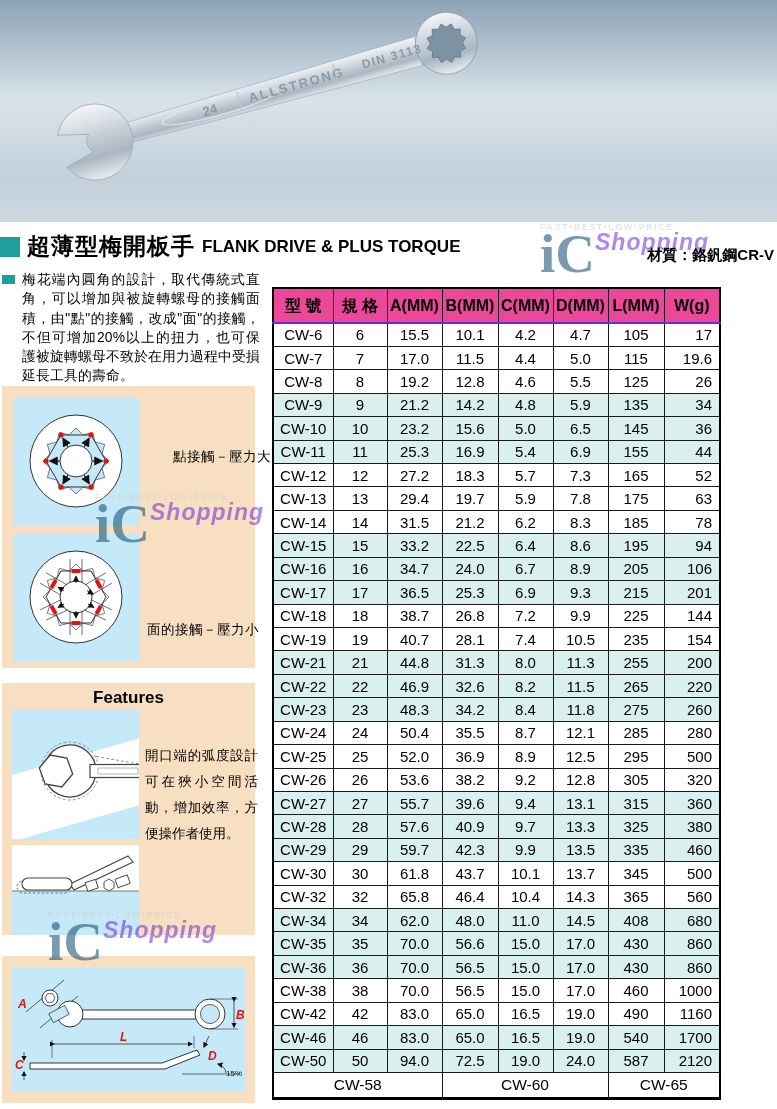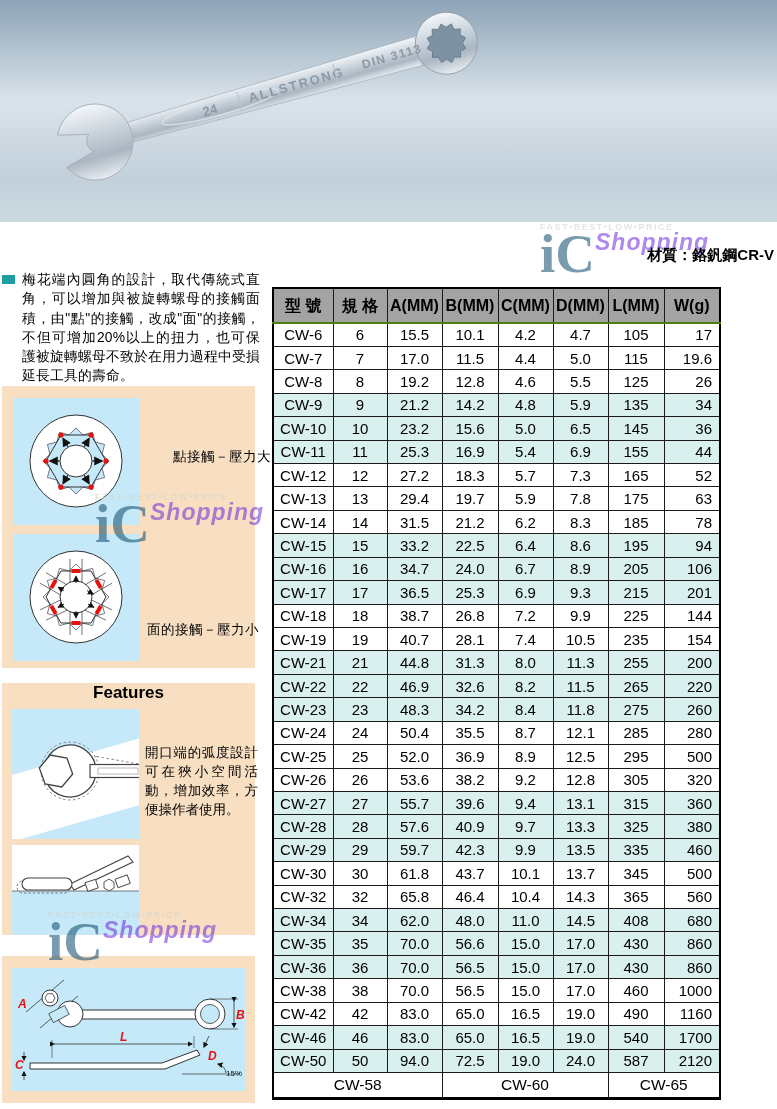--- a/index.html
+++ b/index.html
@@ -18,35 +18,35 @@
   .intro p{margin:0 0 0 20px;font-size:13.8px;line-height:19.3px;letter-spacing:.2px;text-align:justify;}
 
   .panel{position:absolute;left:2px;background:#f8dfc2;z-index:2;}
   .panel1{top:386px;width:253px;height:282px;}
   .diag-box{position:absolute;left:11px;width:126px;height:127px;background:#c5e9f8;}
   .b1{top:12px;}.b2{top:148px;}
   .diag-label{position:absolute;left:145px;font-size:13.5px;white-space:nowrap;letter-spacing:.5px;}
   .dl1{top:62px;margin-left:26px;}.dl2{top:203px;margin-top:32px;}
 
   .panel2{top:683px;width:253px;height:252px;}
-  .features-title{text-align:center;font-weight:bold;font-size:17px;}
+  .features-title{text-align:center;font-weight:bold;font-size:17px;padding-top:5px;}
   .feat-box{position:absolute;left:10px;width:127px;background:#c5e9f8;}
   .f1{top:26px;height:130px;overflow:hidden;}
   .f2{top:162px;height:90px;background:#fff;overflow:hidden;}
-  .feat-text{position:absolute;left:143px;width:113px;font-size:13.5px;line-height:19px;margin:0;text-align:justify;}
+  .feat-text{position:absolute;left:143px;width:113px;font-size:13.5px;line-height:26px;margin:0;text-align:justify;}
   .t1{top:60px;}.t2{top:176px;}
 
   .panel3{top:956px;width:253px;height:147px;}
   .dim-box{position:absolute;left:10px;top:12px;width:233px;height:123px;background:#c5e9f8;}
 
   table.spec{position:absolute;left:272px;top:287px;width:447px;height:813px;z-index:10;
              border-collapse:collapse;table-layout:fixed;background:#fff;
              border:2px solid #000;border-bottom-width:3px;}
   .spec th,.spec td{border:1px solid #1a1a1a;padding:0;text-align:center;font-size:15px;line-height:1;overflow:hidden;}
-  .spec thead th{background:#a3a3a3;font-size:16px;font-weight:bold;height:33px;border-bottom:2px solid #4d7c0f;}
+  .spec thead th{background:#ec4899;font-size:16px;font-weight:bold;height:33px;border-bottom:2px solid #6d28d9;}
   .spec tbody tr{height:21.6px;}
   .spec tbody tr.shaded td{background:#d9f0ee;}
   .spec td.wcol{text-align:right;padding-right:7px;}
   .spec tfoot td{height:24px;font-size:15.5px;background:#fff;}
 
   .wm{position:absolute;z-index:3;opacity:.55;pointer-events:none;}
   .wm-tag{font-size:9px;font-weight:bold;letter-spacing:1.5px;color:#cfd3cc;white-space:nowrap;}
   .wm-row{display:flex;align-items:flex-start;margin-top:-3px;}
   .wm-brand{font-family:"Liberation Serif",serif;font-weight:bold;font-size:55px;line-height:.9;color:#0c4a6e;}
   .wm-name{font-style:italic;font-weight:bold;font-size:23px;letter-spacing:1px;color:#6d28d9;}
@@ -113,20 +113,25 @@
       </div>
   </div>
   <div class="wm wm3">
     <div class="wm-tag">FAST•BEST•LOW•PRICE</div>
     <div class="wm-row">
         <span class="wm-brand">iC</span>
         <span class="wm-name">Shopping</span>
       </div>
   </div>
 
+  <div class="title-row">
+    <span class="bullet-lg"></span>
+    <span class="title-zh">超薄型梅開板手</span>
+    <span class="title-en">FLANK DRIVE &amp; PLUS TORQUE</span>
+  </div>
   <div class="material">材質：鉻釩鋼CR-V</div>
 
   <div class="intro">
     <span class="bullet-sm"></span>
     <p>梅花端內圓角的設計，取代傳統式直角，可以增加與被旋轉螺母的接觸面積，由"點"的接觸，改成"面"的接觸，不但可增加20%以上的扭力，也可保護被旋轉螺母不致於在用力過程中受損延長工具的壽命。</p>
   </div>
 
   <div class="panel panel1">
     <div class="diag-box b1">
       <svg width="126" height="127" viewBox="0 0 126 127">

